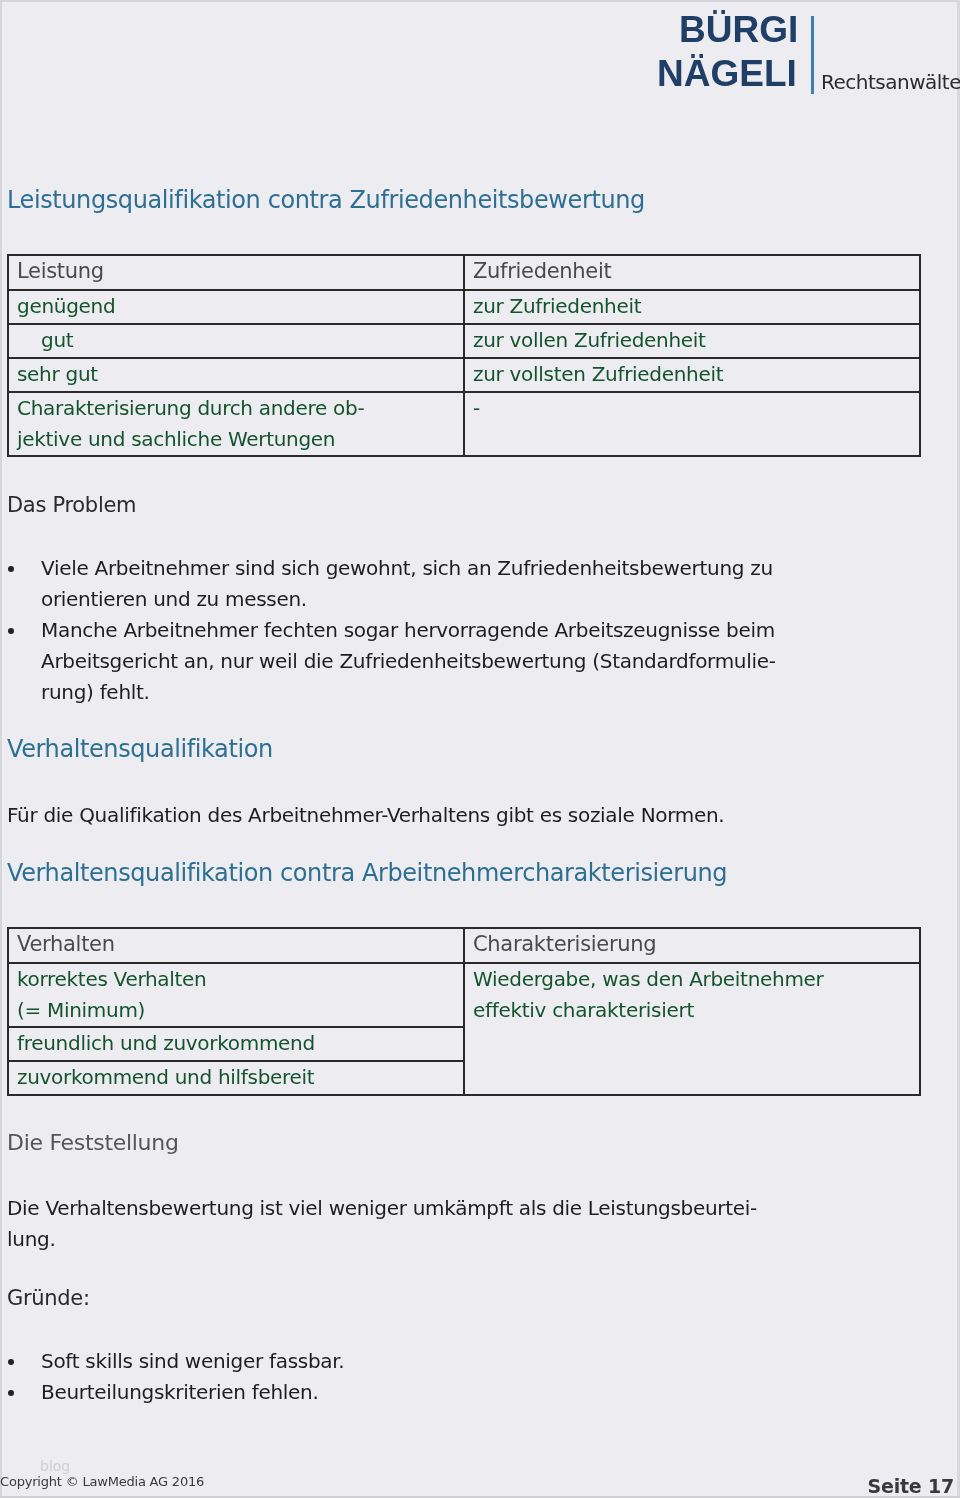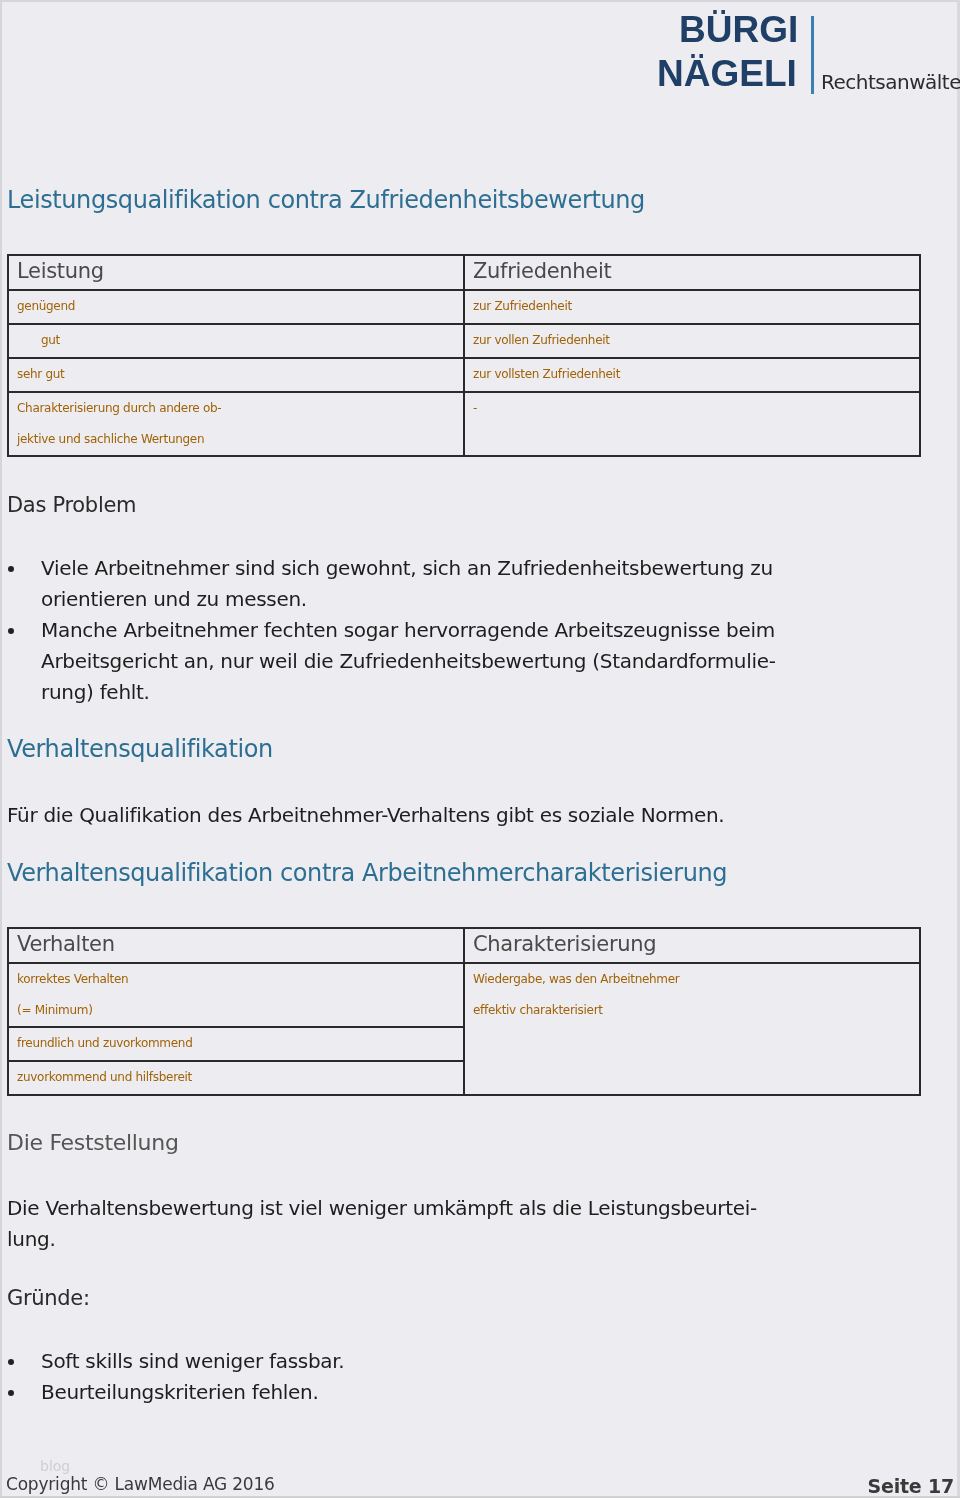--- a/index.html
+++ b/index.html
@@ -122,24 +122,24 @@
     table.grid {
       position: absolute;
       left: 0;
       border-collapse: collapse;
       width: 914px;
     }
     table.grid td {
       border: 2px solid #2a2a2a;
       padding: 0 8px;
       vertical-align: top;
-      font-size: 12px;
+      font-size: 20px;
       letter-spacing: -0.3px;
       line-height: 31px;
-      color: #a16207;
+      color: #14532d;
       width: 50%;
     }
     table.grid td.head {
       color: #4a4a4a;
       font-size: 21px;
     }
 
     ul.bullets {
       position: absolute;
       left: 0;
@@ -169,23 +169,23 @@
     .watermark {
       position: absolute;
       left: 40px;
       top: 1446px;
       font-size: 14px;
       color: #cfcfd4;
       margin-top: 12px;
     }
     .footer-left {
       position: absolute;
-      left: 6px;
+      left: 0;
       top: 1474px;
-      font-size: 17px;
+      font-size: 13px;
       color: #3a3a3a;
       letter-spacing: -0.2px;
     }
     .footer-right {
       position: absolute;
       right: 6px;
       top: 1475px;
       font-size: 19px;
       color: #3a3a3a;
       letter-spacing: -0.2px;

